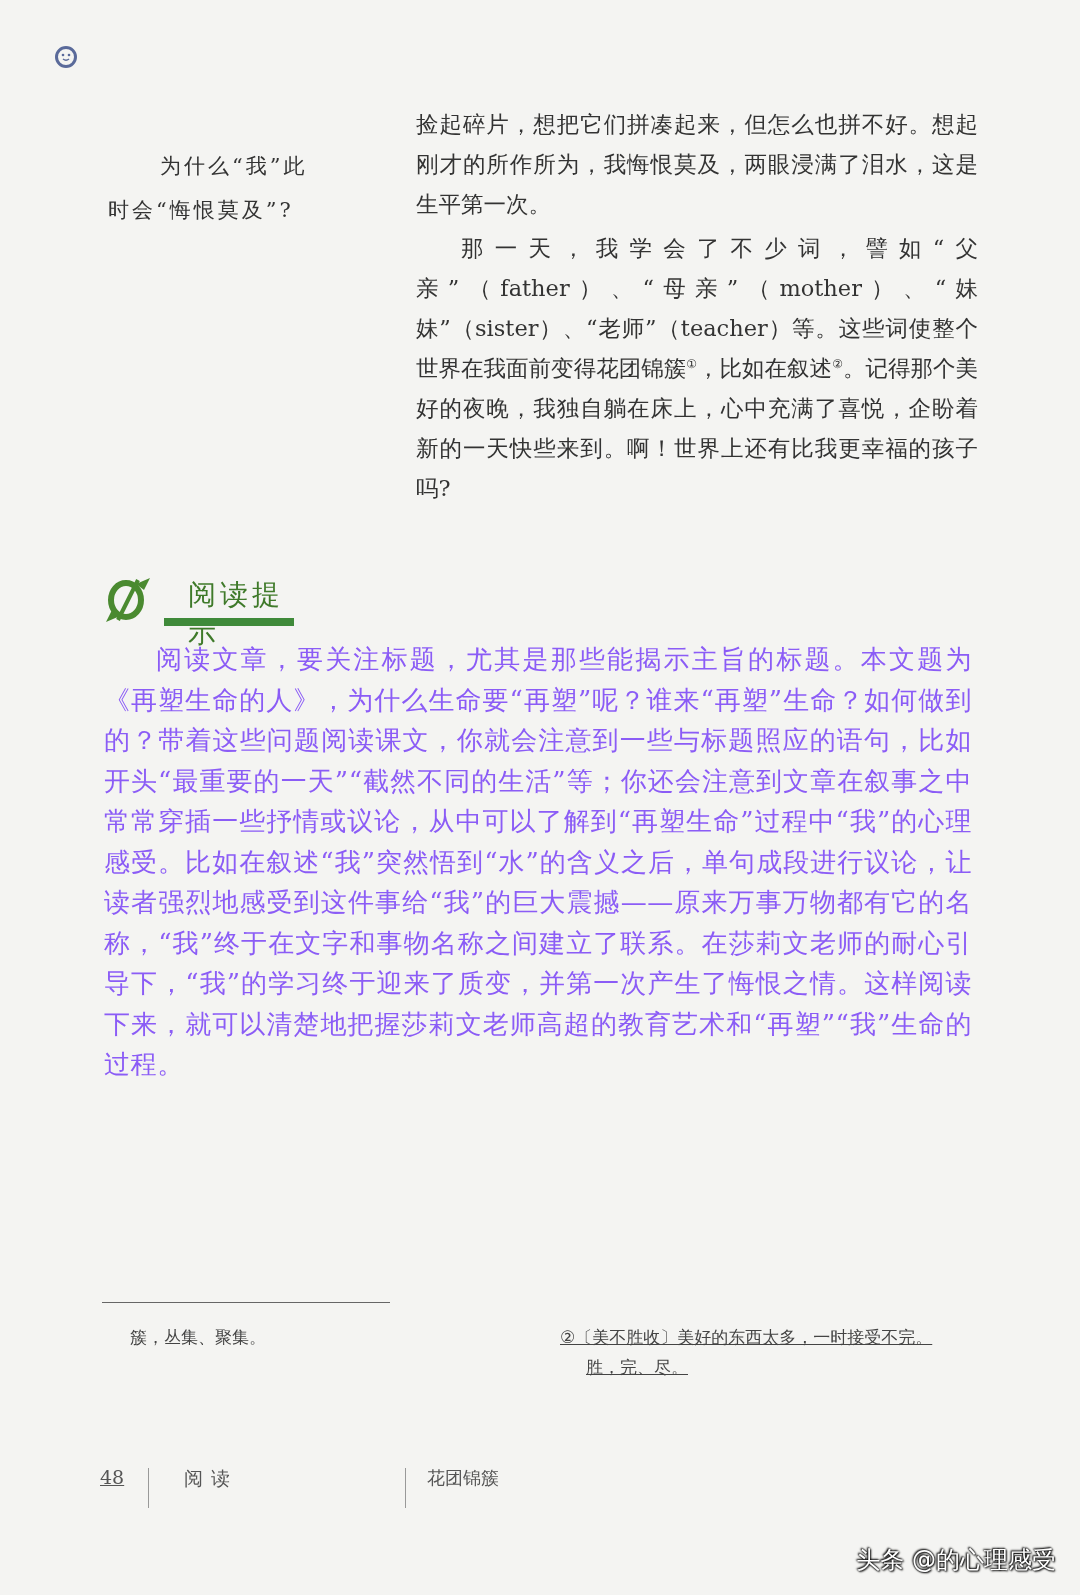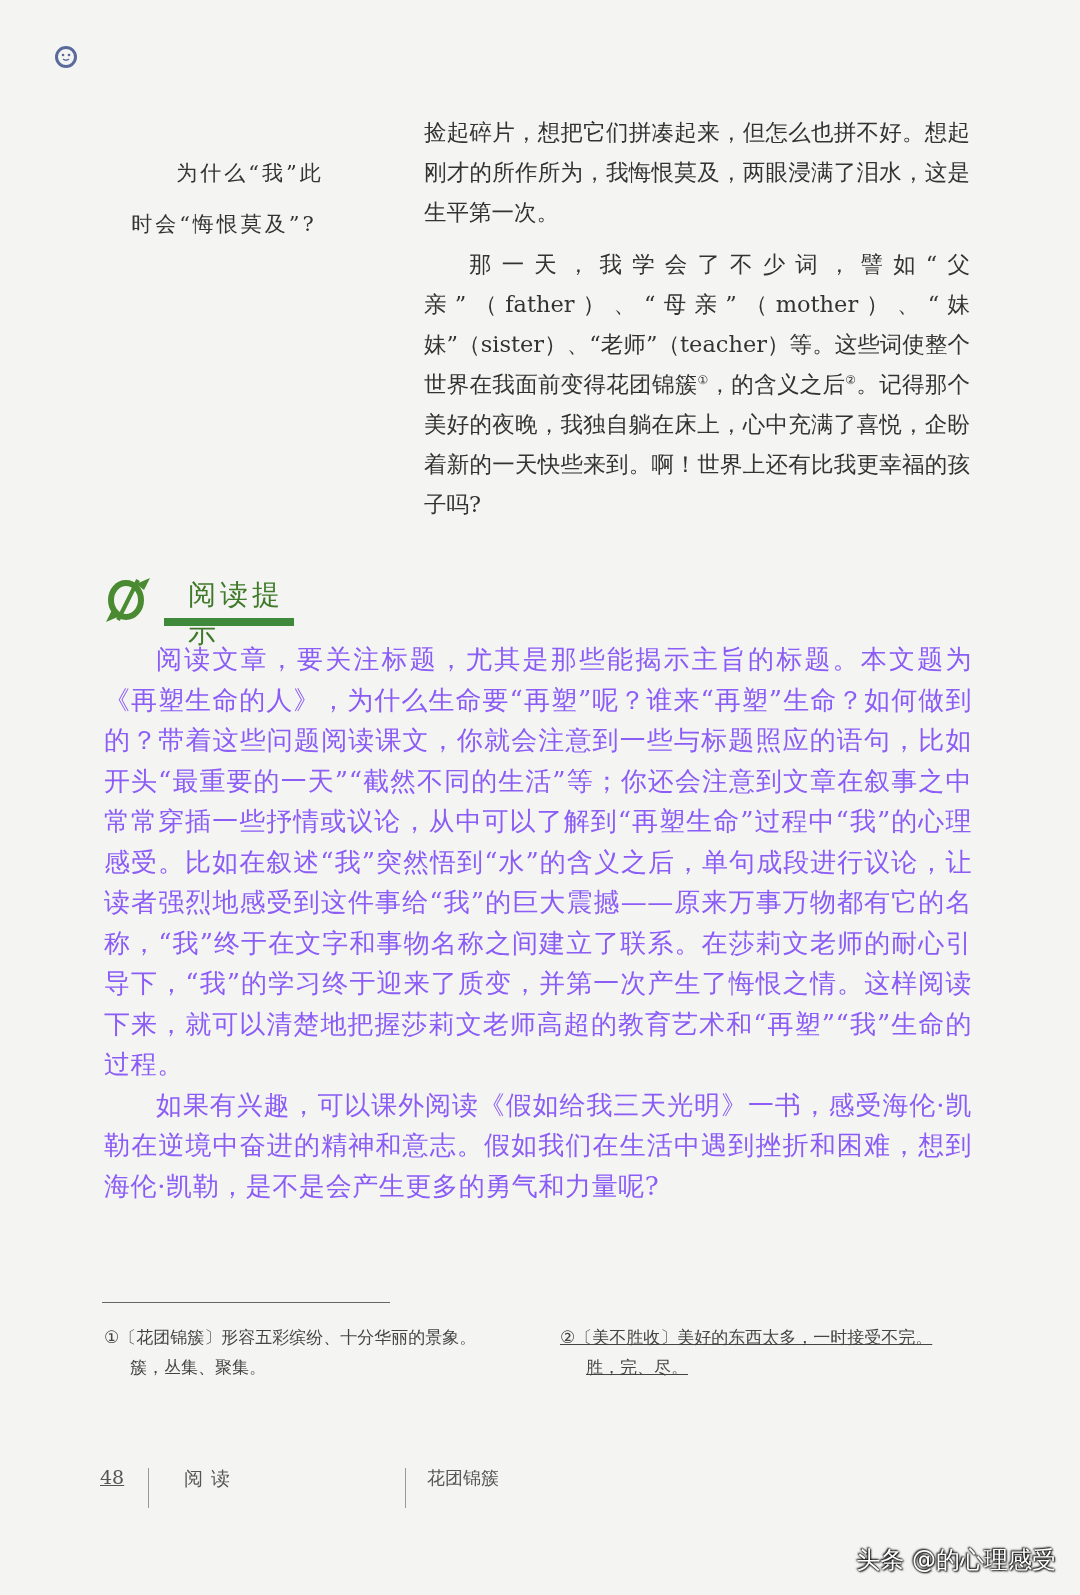--- a/index.html
+++ b/index.html
@@ -12,27 +12,27 @@
   .abs { position:absolute; }
   .smiley {
     left:55px; top:46px; width:22px; height:22px;
     border:3px solid #5a6a9a; border-radius:50%; box-sizing:border-box;
   }
   .smiley svg { position:absolute; left:0; top:0; }
   .margin-note {
     left:104px; top:142px; width:240px;
     font-size:21px; line-height:40px; letter-spacing:3px; color:#333;
   }
-  .margin-note p { margin:11px;text-align:center; }
+  .margin-note p { margin:4px; }
   .margin-note .l1 { padding-left:52px; }
   .story {
     left:412px; top:100px; width:570px;
     font-size:22.5px; line-height:40px; color:#333;
   }
-  .story p { margin:12px; text-align:justify; }
+  .story p { margin:4px; text-align:justify; }
   .story .indent { text-indent:2em; }
   sup { font-size:12px; line-height:0; }
   .tip-head { left:100px; top:570px; width:200px; height:60px; }
   .tip-icon { position:absolute; left:0; top:0; }
   .tip-title {
     position:absolute; left:68px; top:6px;
     font-size:28px; letter-spacing:4px; color:#3f7a2a;margin-left:20px;
   }
   .tip-bar {
     position:absolute; left:64px; top:48px; width:130px; height:8px; background:#3f8a3a;
@@ -74,43 +74,41 @@
   </svg>
 </div>
 
 <div class="abs margin-note">
   <p class="l1">为什么“我”此</p>
   <p>时会“悔恨莫及”?</p>
 </div>
 
 <div class="abs story">
   <p>捡起碎片，想把它们拼凑起来，但怎么也拼不好。想起刚才的所作所为，我悔恨莫及，两眼浸满了泪水，这是生平第一次。</p>
-  <p class="indent"><span>那一天，我学会了不少词，譬如“父亲”（father）、“母亲”（mother）、“妹妹”（sister）、“老师”（teacher）等。这些词使整个世界在我面前变得花团锦簇</span><sup>①</sup><span>，的含义之后</span><sup>②</sup><span>。记得那个美好的夜晚，我独自躺在床上，心中充满了喜悦，企盼着新的一天快些来到。啊！世界上还有比我更幸福的孩子吗?</span></p>
+  <p class="indent"><span>那一天，我学会了不少词，譬如“父亲”（father）、“母亲”（mother）、“妹妹”（sister）、“老师”（teacher）等。这些词使整个世界在我面前变得花团锦簇</span><sup>①</sup><span>，比如在叙述</span><sup>②</sup><span>。记得那个美好的夜晚，我独自躺在床上，心中充满了喜悦，企盼着新的一天快些来到。啊！世界上还有比我更幸福的孩子吗?</span></p>
 </div>
 
 <div class="abs tip-head">
   <svg class="tip-icon" width="56" height="56" viewBox="0 0 56 56">
     <ellipse cx="26" cy="30" rx="15" ry="17" fill="none" stroke="#4a8a30" stroke-width="6"></ellipse>
     <path d="M18 50 L38 10" stroke="#4a8a30" stroke-width="4"></path>
     <path d="M36 14 L50 8 L44 20 Z" fill="#4a8a30"></path>
     <path d="M20 46 L6 52 L12 40 Z" fill="#4a8a30"></path>
   </svg>
   <div class="tip-title">阅读提示</div>
   <div class="tip-bar"></div>
 </div>
 
 <div class="abs reading">
   <p class="indent">阅读文章，要关注标题，尤其是那些能揭示主旨的标题。本文题为《再塑生命的人》，为什么生命要“再塑”呢？谁来“再塑”生命？如何做到的？带着这些问题阅读课文，你就会注意到一些与标题照应的语句，比如开头“最重要的一天”“截然不同的生活”等；你还会注意到文章在叙事之中常常穿插一些抒情或议论，从中可以了解到“再塑生命”过程中“我”的心理感受。比如在叙述“我”突然悟到“水”的含义之后，单句成段进行议论，让读者强烈地感受到这件事给“我”的巨大震撼——原来万事万物都有它的名称，“我”终于在文字和事物名称之间建立了联系。在莎莉文老师的耐心引导下，“我”的学习终于迎来了质变，并第一次产生了悔恨之情。这样阅读下来，就可以清楚地把握莎莉文老师高超的教育艺术和“再塑”“我”生命的过程。</p>
-  <p class="indent">如果有兴趣，可以课外阅读《假如给我三天光明》一书，感受海伦·凯勒在逆境中奋进的精神和意志。假如我们在生活中遇到挫折和困难，想到海伦·凯勒，是不是会产生更多的勇气和力量呢?</p>
 </div>
 
 <div class="abs fn-rule"></div>
 
 <div class="abs fn fn1">
-  <p>①〔花团锦簇〕形容五彩缤纷、十分华丽的景象。</p>
   <p class="cont">簇，丛集、聚集。</p>
 </div>
 <div class="abs fn fn2">
   <p>②〔美不胜收〕美好的东西太多，一时接受不完。</p>
   <p class="cont">胜，完、尽。</p>
 </div>
 
 <div class="abs footer pg">48</div>
 <div class="abs vbar" style="left:148px;"></div>
 <div class="abs footer sec">阅读</div>

